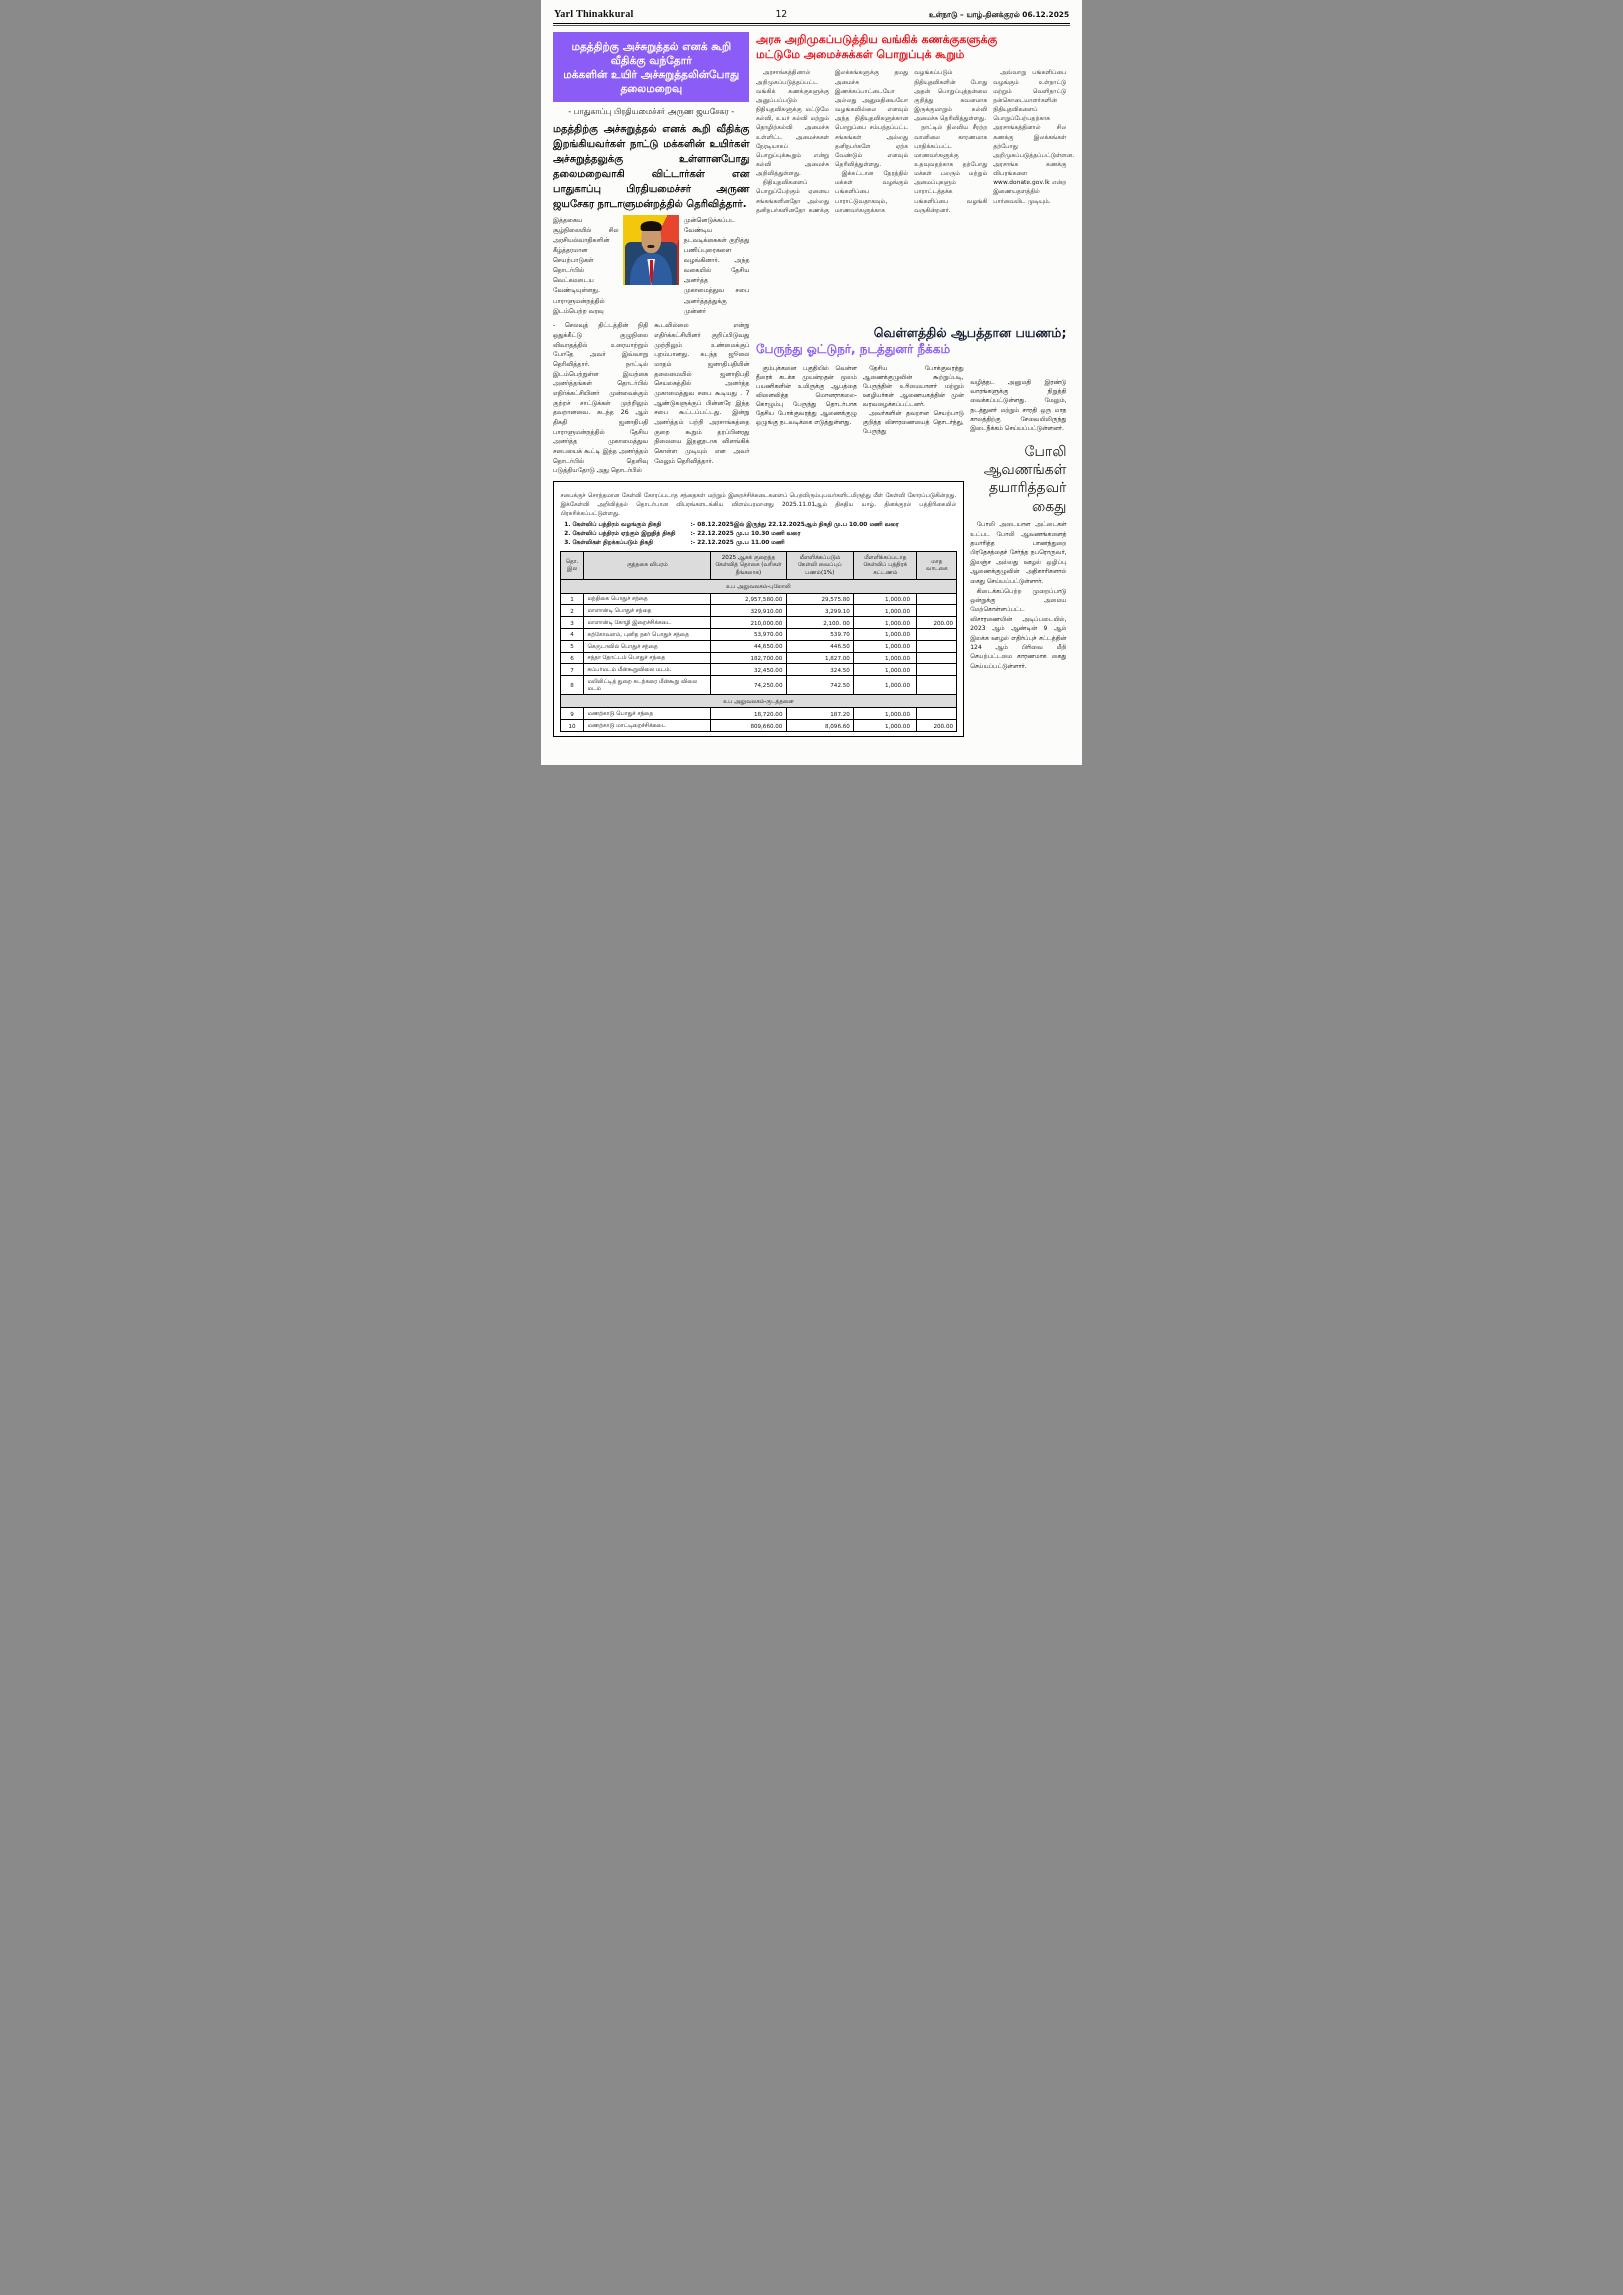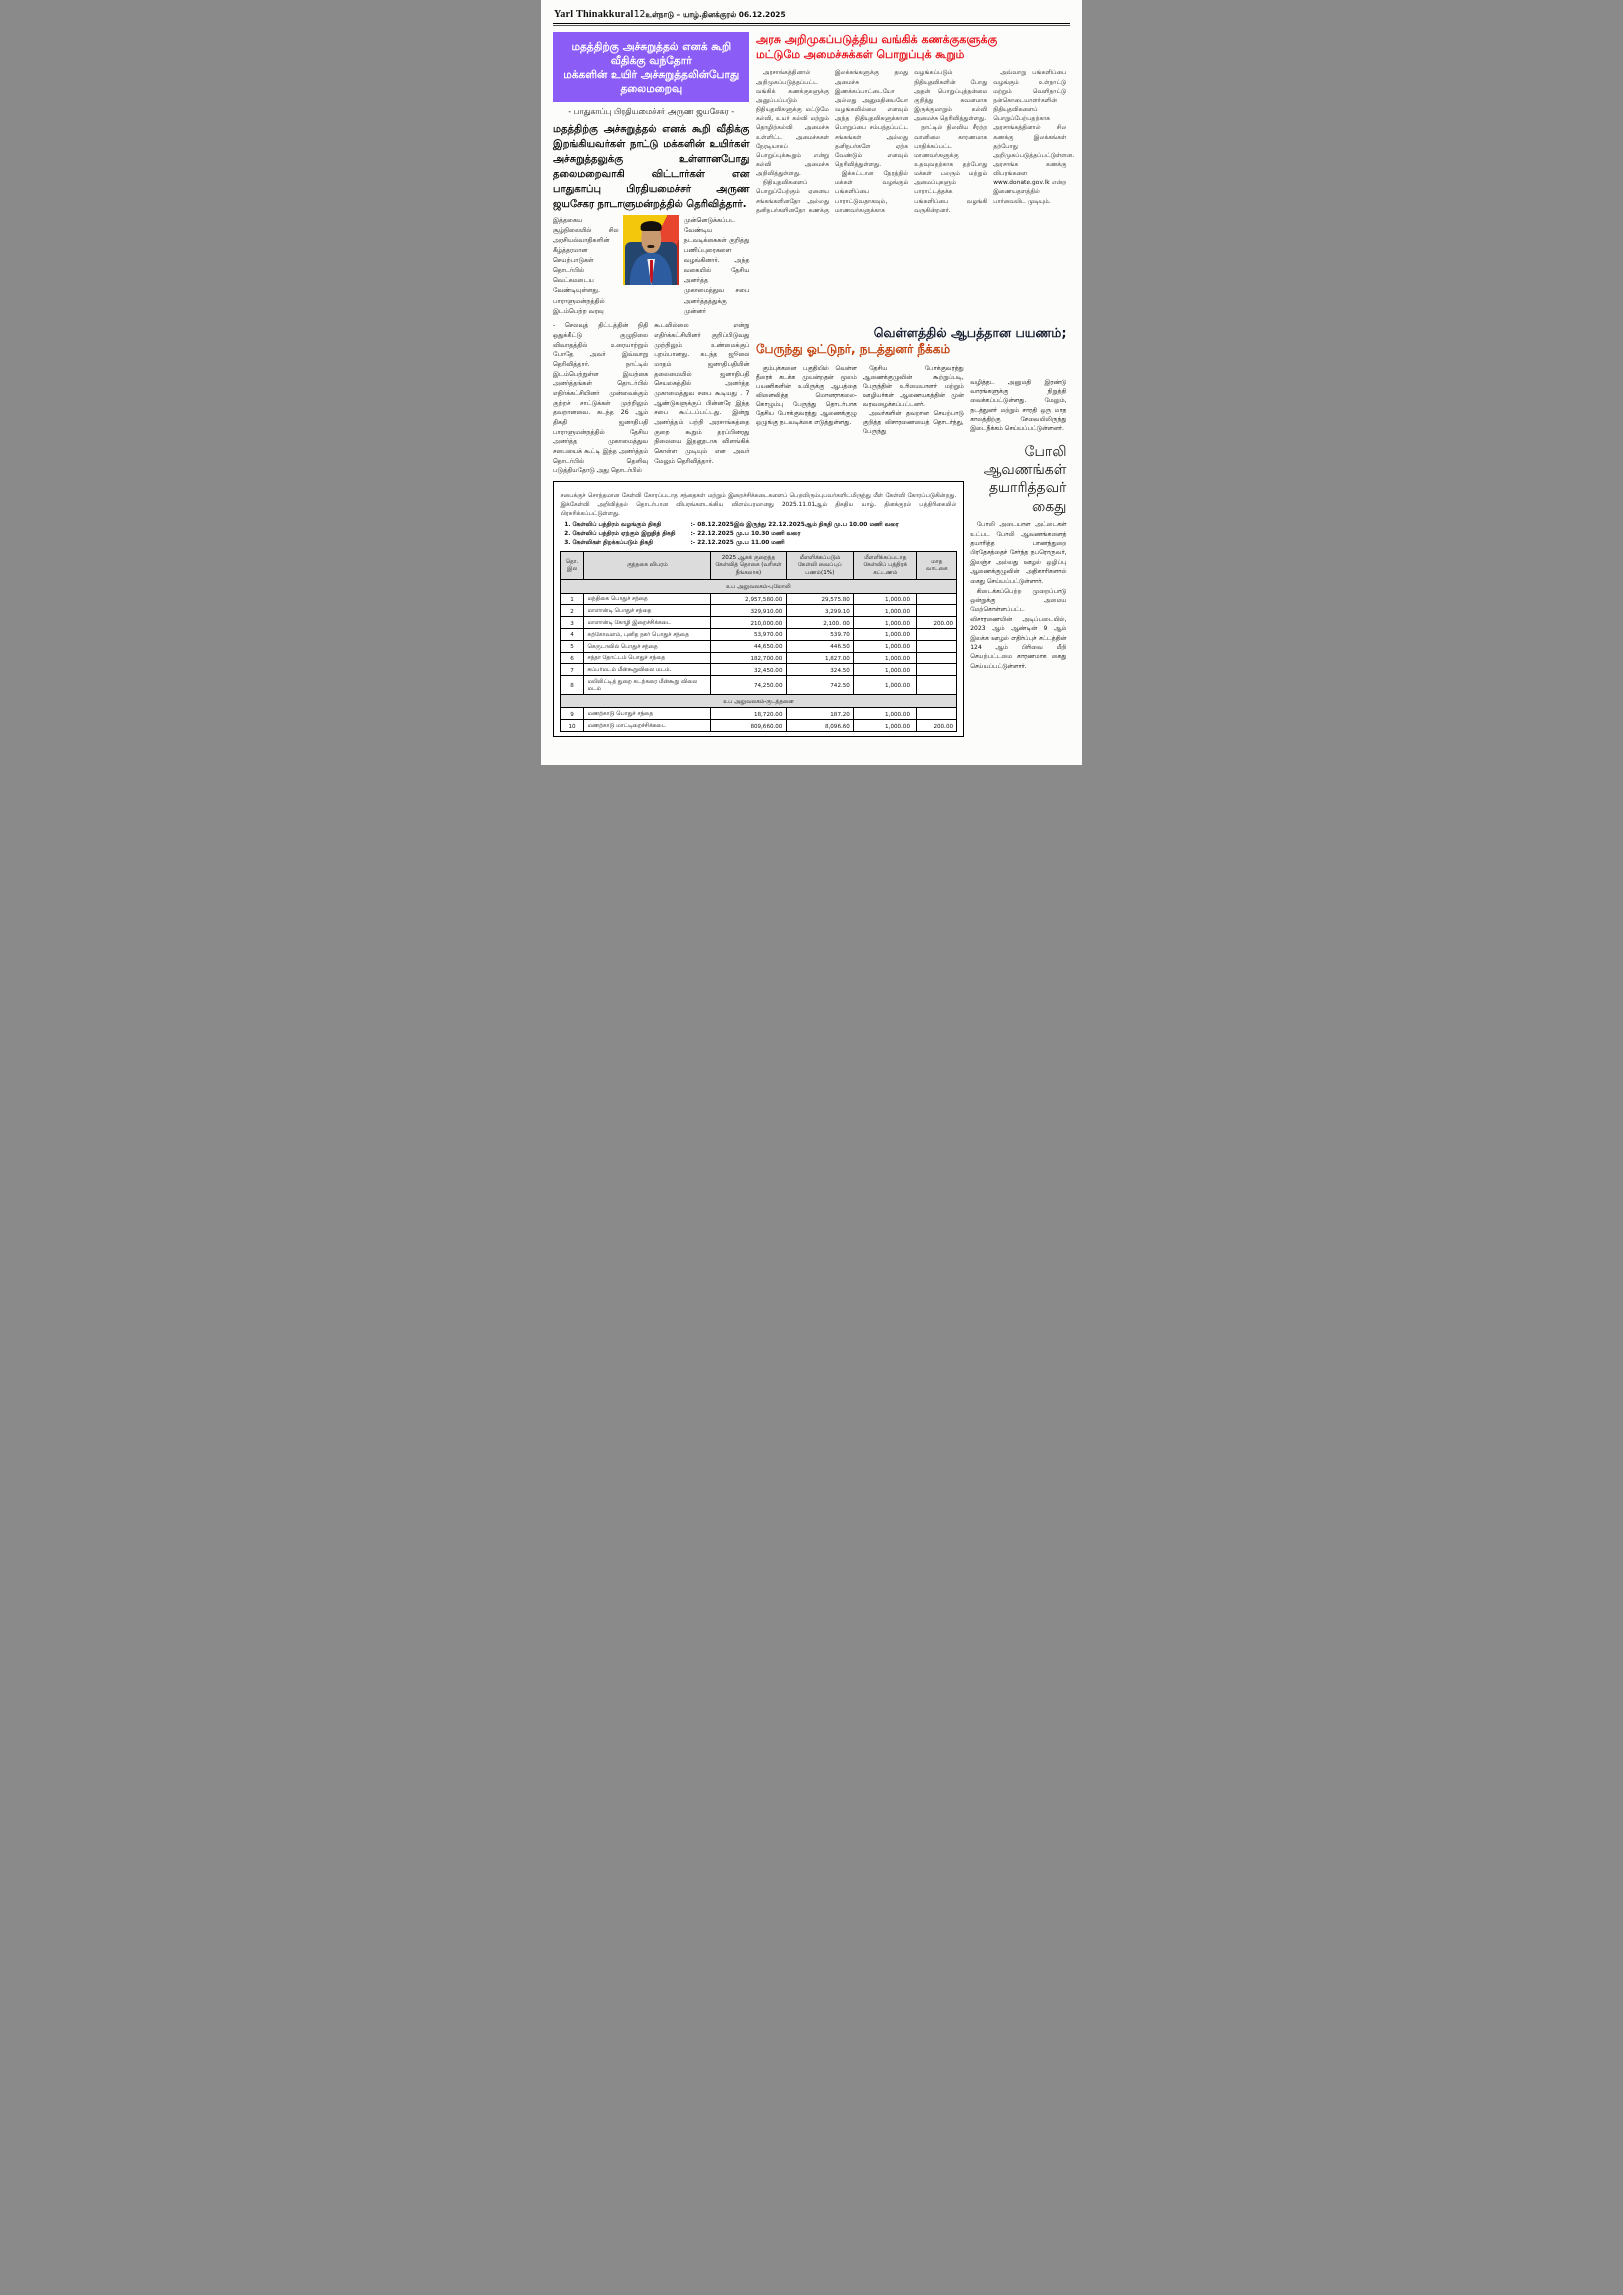--- a/index.html
+++ b/index.html
@@ -2,21 +2,21 @@
 <html style="font-size:7.4px"><head>
 <meta charset="utf-8">
 <style>
   html,body{margin:0;padding:0;background:#8a8a8a;}
   .page{
     width:541px;height:765px;margin:0 auto;background:#fcfcfb;color:#101010;
     box-sizing:border-box;padding:4.6px 12px 7.4px 12px;
     font-family:"DejaVu Sans",sans-serif;position:relative;overflow:hidden;
   }
   
-  .masthead{display:flex;align-items:baseline;padding:3.7px 0.9px 2.8px 0.9px;}
+  .masthead{display:flex;justify-content:space-between;align-items:baseline;padding:3.7px 0.9px 2.8px 0.9px;}
   .masthead .title{font-family:"Liberation Serif",serif;font-size:10.2px;font-weight:700;letter-spacing:0.2px;}
   .masthead .pagenum{font-size:9.3px;font-weight:400;}
   .masthead .secdate{font-size:7.4px;font-weight:700;}
   .rule{border-top:1.9px solid #000;border-bottom:0.5px solid #555;height:1.4px;margin:0 0 5.6px 0;}
 
   
   .content{display:grid;grid-template-columns:38% 40.2% 18.6%;column-gap:6.5px;row-gap:5.6px;}
   #article-left{grid-column:1;grid-row:1/4;}
   #bank-article{grid-column:2/4;grid-row:1;}
   #flood-headline{grid-column:2/4;grid-row:2;align-self:end;}
@@ -51,21 +51,21 @@
     background:#241a14;border-radius:40%;}
 
   
   .red-head{color:#e8141c;font-weight:700;font-size:11px;line-height:1.4;}
   .bank-body{columns:4;column-gap:6px;margin-top:5.6px;font-size:5.8px;line-height:1.58;
     text-align:justify;letter-spacing:0.1px;min-height:172px;}
   .bank-body p{margin:0;text-indent:7px;}
 
   
   .flood-l1{color:#0f172a;font-weight:700;font-size:12.5px;line-height:1.2;text-align:right;}
-  .flood-l2{color:#c2410c;font-weight:700;font-size:12px;line-height:1.25;margin-top:1.9px;}
+  .flood-l2{color:#8b5cf6;font-weight:700;font-size:12px;line-height:1.25;margin-top:1.9px;}
   .flood-body{columns:2;column-gap:6px;font-size:6px;line-height:1.52;text-align:justify;}
   .flood-body p{margin:0;text-indent:6.5px;}
 
   
   #sidebar{font-size:6px;line-height:1.56;text-align:justify;}
   #sidebar .cont{margin-top:14px;}
   .side-head{font-size:14px;font-weight:400;line-height:1.3;margin:9.3px 0 4.6px 0;text-align:right;}
   #sidebar p{margin:0 0 0.9px 0;text-indent:6.5px;}
   #sidebar p.noindent{text-indent:0;}
 

